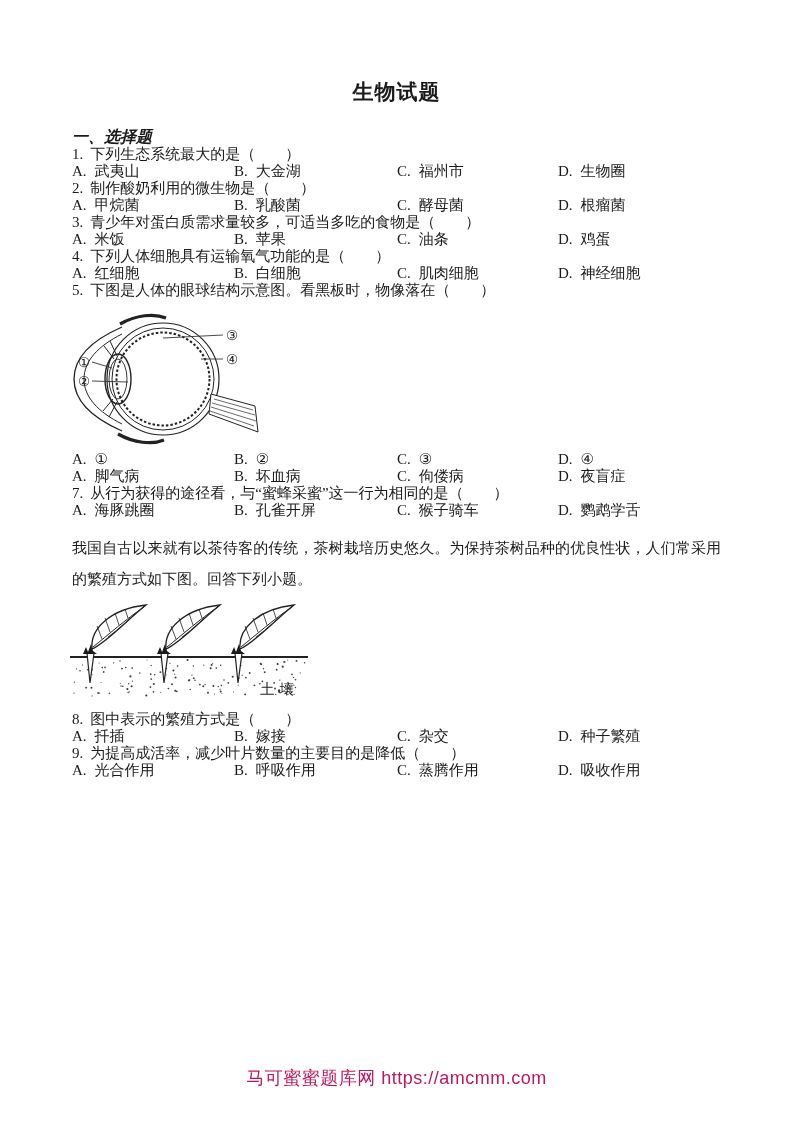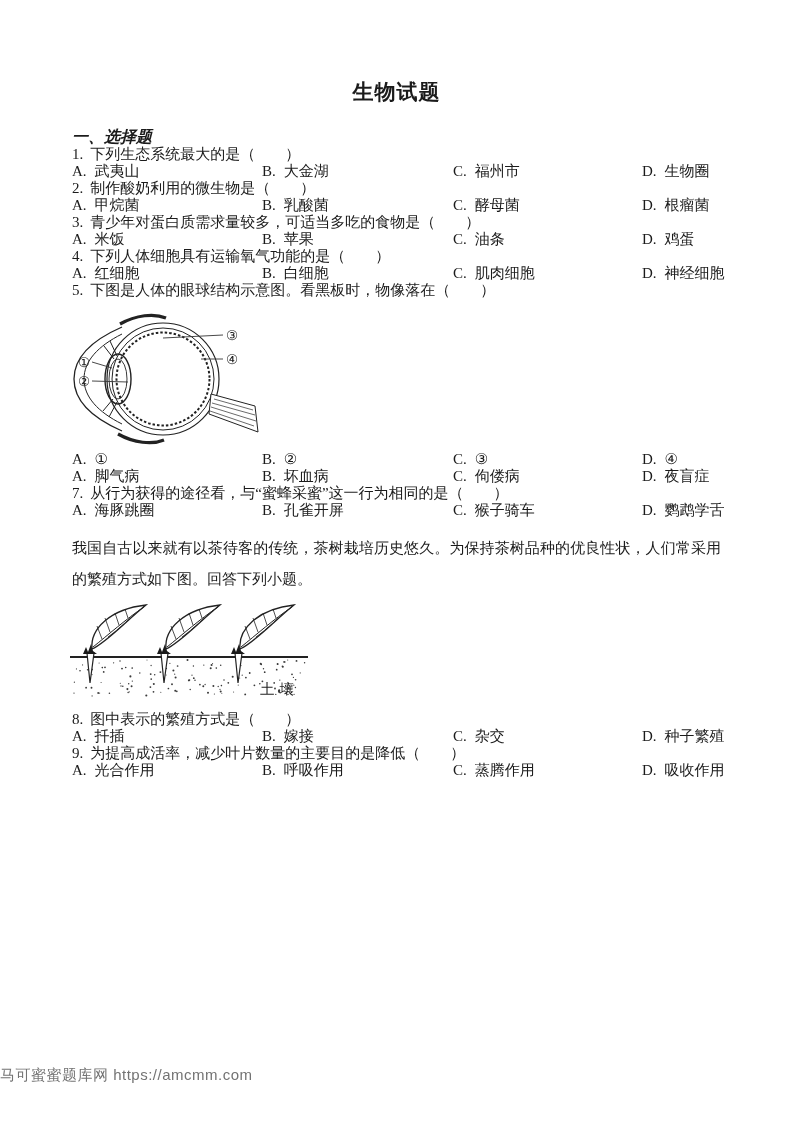--- a/index.html
+++ b/index.html
@@ -13,30 +13,31 @@
     overflow: hidden;
   }
   .page { padding: 80px 72px 0 72px; }
   .title {
     font-size: 21px; font-weight: 700; text-align: center;
     line-height: 24px; margin: 0; letter-spacing: 1px;
   }
   .section { font-size: 16px; font-weight: 700; margin-top: 24px; line-height: 18px; font-style: italic; }
   .row { line-height: 17px; font-size: 15px; }
   .q .num { margin-right: 7px; }
-  .opts { display: grid; grid-template-columns: 162px 163px 161px 1fr; gap: 28px; }
+  .opts { display: grid; grid-template-columns: 162px 163px 161px 1fr; }
   .opt { white-space: nowrap; }
   .opt .letter { margin-right: 8px; }
   .fig-eye { margin: 12px 0 0 -12px; display: block; }
   .fig-cut { margin: 4px 0 0 -12px; display: block; }
   .passage { margin-top: 14px; font-size: 15px; line-height: 31px; text-align: justify; }
   .footer {
     position: absolute; left: 0; right: 0; top: 1066px;
+    text-align: center;
     font-family: "Liberation Sans", "DejaVu Sans", sans-serif;
-    font-size: 15px; color: #737373; letter-spacing: 0.5px;
+    font-size: 18px; color: #be185d; letter-spacing: 0.5px;
   }
   svg text { font-family: "Liberation Serif", "DejaVu Serif", serif; }
 </style>
 </head>
 <body>
 
 <div class="page">
   <h1 class="title">生物试题</h1>
   <div class="section">一、选择题</div>
 

